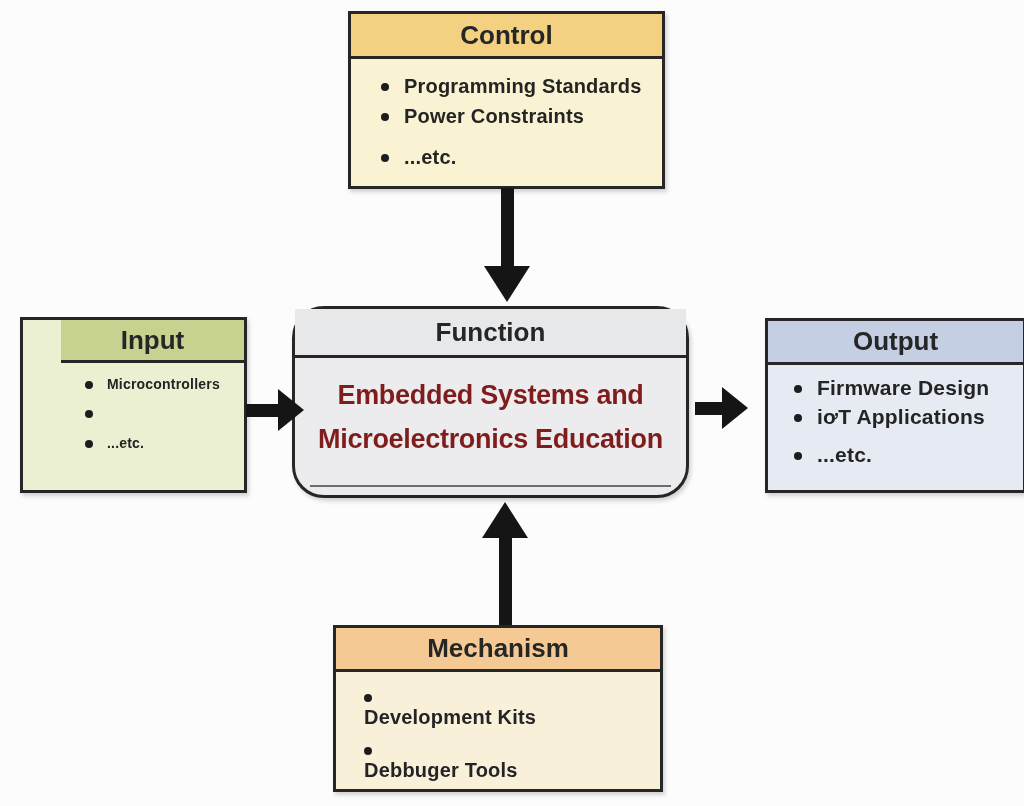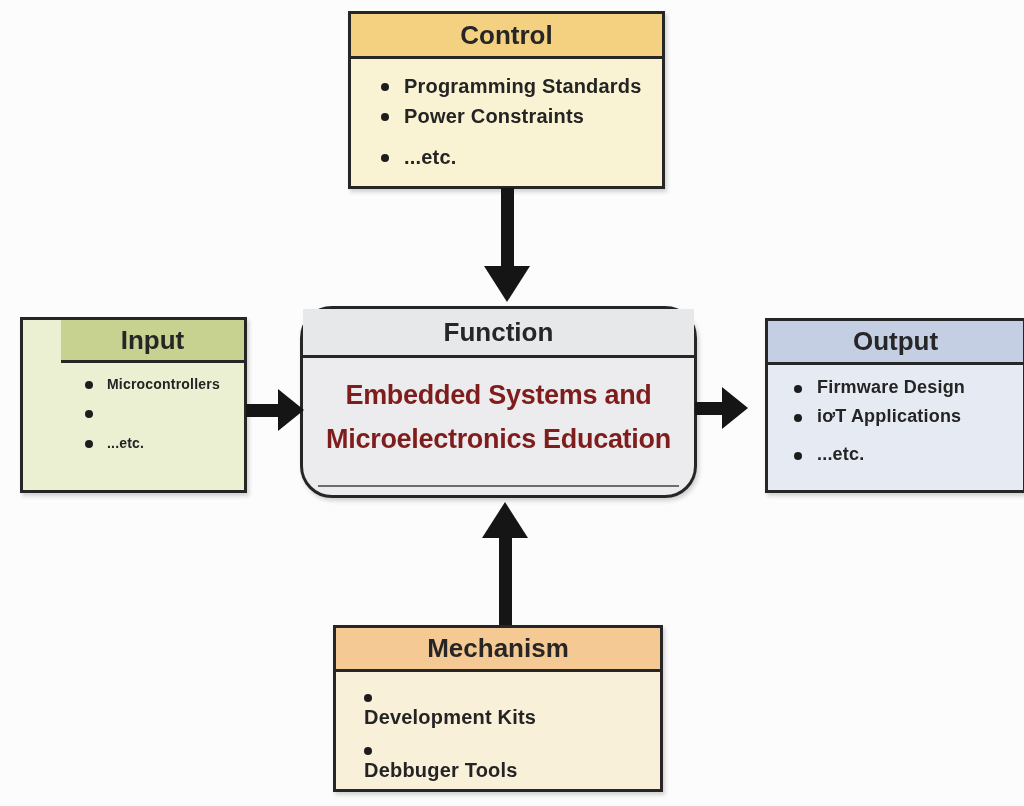--- a/index.html
+++ b/index.html
@@ -27,21 +27,21 @@
     box-sizing: border-box;
   }
   .bd { box-sizing: border-box; }
 
   .box-control   { left: 348px; top: 11px;  width: 317px; height: 178px; background: var(--control_body_bg); }
   .hd-control    { height: 45px; line-height: 42px; background: var(--control_header_bg); }
 
   .box-input     { left: 20px;  top: 317px; width: 227px; height: 176px; background: var(--input_body_bg); padding-left: 38px; }
   .hd-input      { height: 43px; line-height: 40px; background: var(--input_header_bg); }
 
-  .box-function  { left: 300px; top: 306px; width: 397px; height: 192px; background: var(--function_body_bg); border-radius: 32px; }
+  .box-function  { left: 292px; top: 306px; width: 397px; height: 192px; background: var(--function_body_bg); border-radius: 32px; }
   .hd-function   { height: 49px; line-height: 46px; background: var(--function_header_bg); }
 
   .box-output    { left: 742px; top: 318px; width: 261px; height: 175px; background: var(--output_body_bg); margin-left: 23px; }
   .hd-output     { height: 44px; line-height: 41px; background: var(--output_header_bg); }
 
   .box-mechanism { left: 333px; top: 625px; width: 330px; height: 167px; background: var(--mechanism_body_bg); }
   .hd-mechanism  { height: 44px; line-height: 41px; background: var(--mechanism_header_bg); }
 
   
   .li { display: flex; align-items: flex-start; }
@@ -54,21 +54,21 @@
     line-height: 30px; letter-spacing: 0.2px;
   }
   .etc { margin-top: 11px; }
 
   .bd-control   { padding: 12px 8px 0 30px; }
   .bd-input     { padding: 7px 4px 0 24px; }
   .bd-input .txt   { font-size: 14px; line-height: 28px; }
   .bd-input .dot   { margin-right: 14px; margin-top: 11px; }
   .bd-input .li    { margin-bottom: 1px; }
   .bd-output    { padding: 8px 4px 0 26px; }
-  .bd-output .txt  { font-size: 18px; line-height: 29px; }
+  .bd-output .txt  { font-size: 21px; line-height: 29px; }
   .bd-output .etc  { margin-top: 9px; }
   .bd-mechanism { padding: 10px 6px 0 28px; }
   .bd-mechanism .li { margin-bottom: 3px; flex-direction: column; }
   .bd-mechanism .etc { margin-top: 9px; }
 
   
   .bd-function { position: relative; height: 140px; }
   .fn-label {
     padding: 15px 4px 0 4px;
     font-size: 27px; font-weight: 700; letter-spacing: -0.3px;

